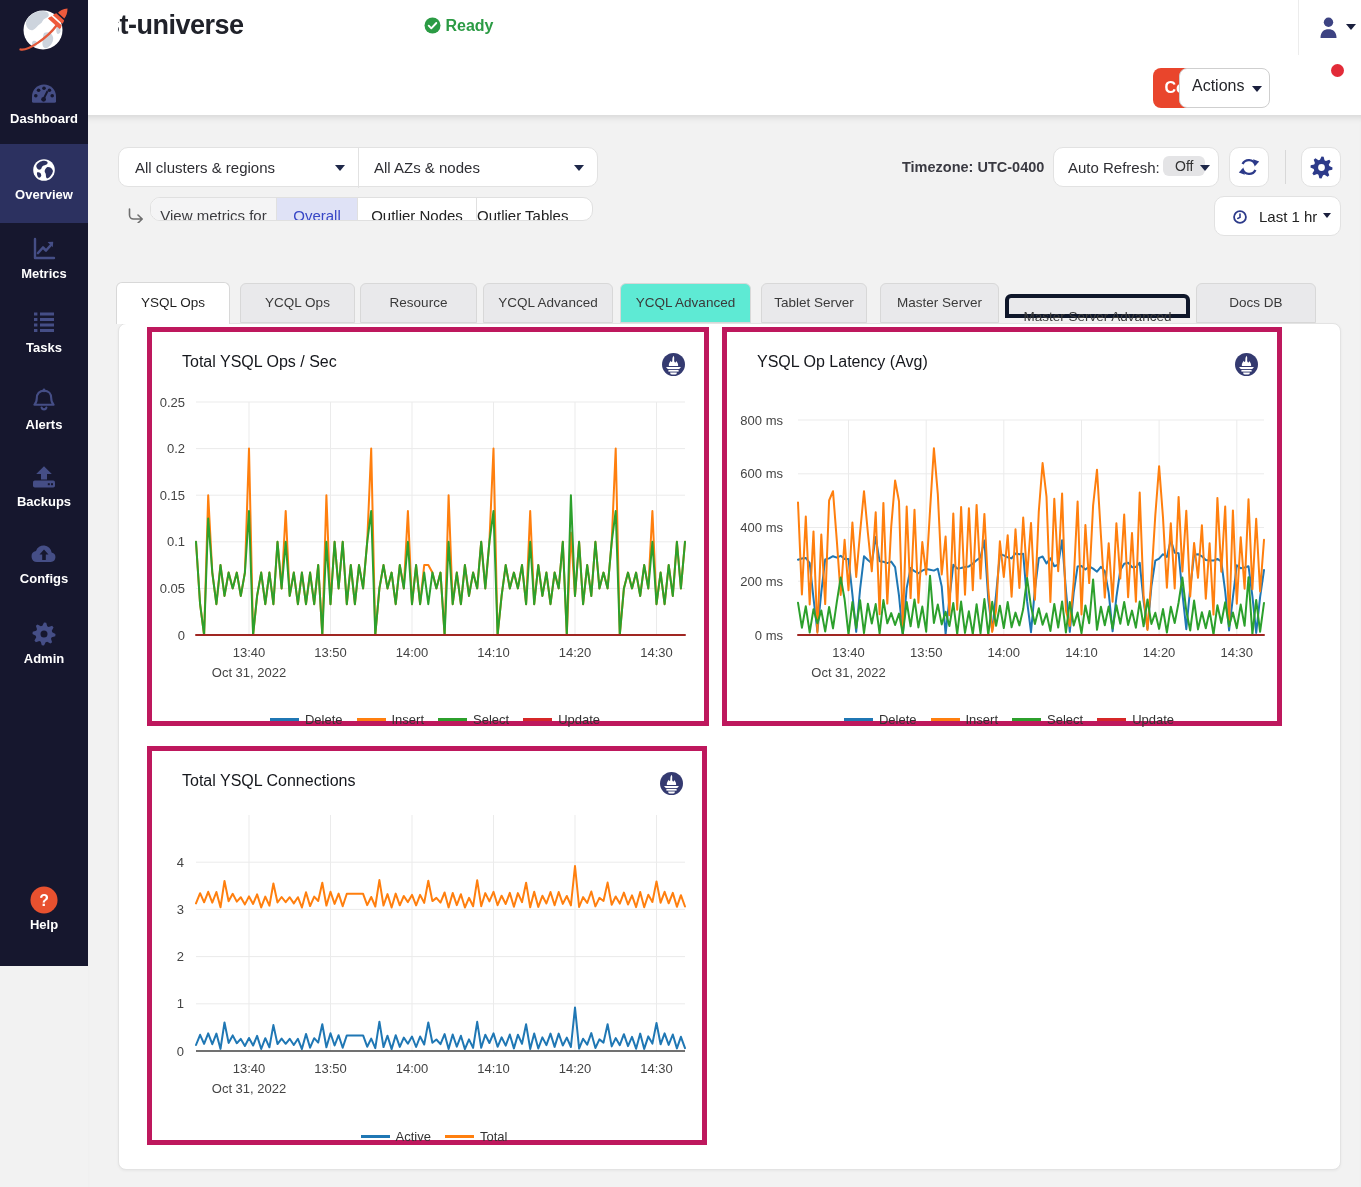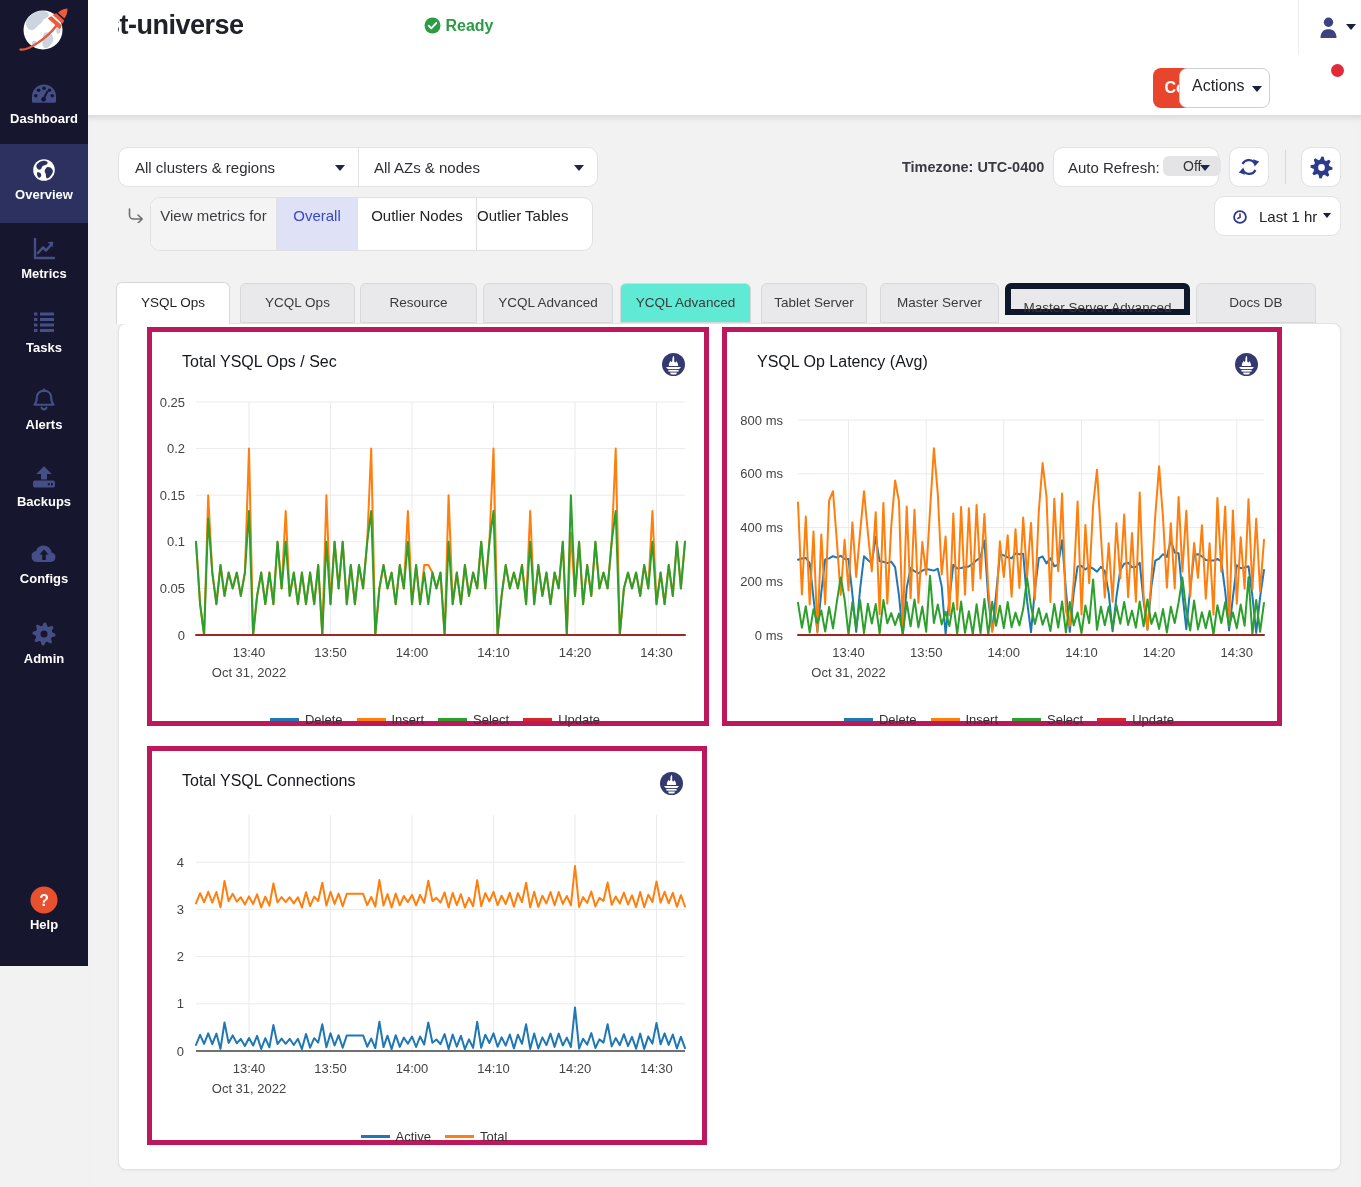--- a/index.html
+++ b/index.html
@@ -153,21 +153,21 @@
       <span style="display:block;width:0;height:0;border-left:5px solid transparent;border-right:5px solid transparent;border-top:6px solid #1e2749"></span>
     </span>
 <span style="position:absolute;left:255px;top:11px;font-size:15px;color:#2e2e33">All AZs &amp; nodes</span>
 <span style="position:absolute;left:455px;top:17px">
       <span style="display:block;width:0;height:0;border-left:5px solid transparent;border-right:5px solid transparent;border-top:6px solid #1e2749"></span>
     </span>
 </div>
 <div style="position:absolute;left:902px;top:159px;font-size:14.5px;font-weight:bold;color:#3a3a42">Timezone: UTC-0400</div>
 <div style="position:absolute;left:1053px;top:147px;width:166px;height:40px;background:#fff;border:1px solid #e2e2e2;border-radius:10px;box-sizing:border-box">
 <span style="position:absolute;left:14px;top:11px;font-size:15px;color:#2e2e33">Auto Refresh:</span>
-<span style="position:absolute;left:109px;top:8px;background:#e4e4e6;border-radius:6px;font-size:14px;color:#333;padding:2px 20px">Off</span>
+<span style="position:absolute;left:109px;top:8px;background:#e4e4e6;border-radius:6px;font-size:14px;color:#333;padding:2px 12px">Off</span>
 <span style="position:absolute;left:146px;top:17px">
       <span style="display:block;width:0;height:0;border-left:5px solid transparent;border-right:5px solid transparent;border-top:6px solid #1e2749"></span>
     </span>
 </div>
 <div style="position:absolute;left:1229px;top:147px;width:40px;height:40px;background:#fff;border:1px solid #e2e2e2;border-radius:10px;box-sizing:border-box">
     <div style="margin:8px 0 0 8px"><svg width="22" height="22" viewBox="0 0 22 22">
 <path d="M4.6 8.0 A7 7 0 0 1 17.4 8.6" stroke="#2c3a8a" stroke-width="2.4" fill="none"></path>
 <path d="M15.2 3.2 L21.2 5.4 L16.6 10.4 Z" fill="#2c3a8a"></path>
 <path d="M17.4 14.0 A7 7 0 0 1 4.6 13.4" stroke="#2c3a8a" stroke-width="2.4" fill="none"></path>
 <path d="M6.8 18.8 L0.8 16.6 L5.4 11.6 Z" fill="#2c3a8a"></path>
@@ -176,21 +176,21 @@
 <div style="position:absolute;left:1285px;top:150px;width:1px;height:34px;background:#d8d8d8"></div>
 <div style="position:absolute;left:1301px;top:147px;width:40px;height:40px;background:#fff;border:1px solid #e2e2e2;border-radius:10px;box-sizing:border-box">
     <div style="margin:7px 0 0 7px"><svg width="25" height="25" viewBox="0 0 25 25">
         <path d="M12.50 1.50L14.65 1.71L15.52 5.20L16.89 5.93L20.28 4.72L21.65 6.39L19.80 9.48L20.25 10.96L23.50 12.50L23.29 14.65L19.80 15.52L19.07 16.89L20.28 20.28L18.61 21.65L15.52 19.80L14.04 20.25L12.50 23.50L10.35 23.29L9.48 19.80L8.11 19.07L4.72 20.28L3.35 18.61L5.20 15.52L4.75 14.04L1.50 12.50L1.71 10.35L5.20 9.48L5.93 8.11L4.72 4.72L6.39 3.35L9.48 5.20L10.96 4.75L12.50 1.50Z M15.88 12.50 A3.375 3.375 0 1 0 9.12 12.50 A3.375 3.375 0 1 0 15.88 12.50 Z" fill="#2c3a8a" fill-rule="evenodd"></path>
       </svg></div>
   </div>
 
 <div style="position:absolute;left:127px;top:208px"><svg width="18" height="15" viewBox="0 0 18 15">
       <path d="M2.5 1 L2.5 7 a4 4 0 0 0 4 4 L15 11 M11 7 L15.2 11 L11 15" stroke="#6f6f6f" stroke-width="1.6" fill="none" stroke-linecap="round" stroke-linejoin="round"></path>
     </svg></div>
-<div style="position:absolute;left:150px;top:197px;width:443px;height:54px;background:#fff;border:1px solid #e0e0e0;border-radius:10px;box-sizing:border-box;overflow:hidden;display:flex">
+<div style="position:absolute;left:150px;top:197px;width:443px;height:24px;background:#fff;border:1px solid #e0e0e0;border-radius:10px;box-sizing:border-box;overflow:hidden;display:flex">
 <div style="width:125px;line-height:36px;text-align:center;font-size:15px;color:#3c3c40;background:#f4f4f5">View metrics for</div>
 <div style="width:80px;line-height:36px;text-align:center;font-size:15px;color:#3847c6;background:#dfe2f6;border-left:1px solid #e0e0e0">Overall</div>
 <div style="width:118px;line-height:36px;text-align:center;font-size:15px;color:#222;border-left:1px solid #e0e0e0">Outlier Nodes</div>
 <div style="flex:1;line-height:36px;text-align:left;font-size:15px;color:#222;border-left:1px solid #e0e0e0">Outlier Tables</div>
 </div>
 <div style="position:absolute;left:1214px;top:196px;width:127px;height:40px;background:#fff;border:1px solid #e2e2e2;border-radius:10px;box-sizing:border-box">
 <span style="position:absolute;left:18px;top:13px;line-height:0"><svg width="14" height="14" viewBox="0 0 17 17">
         <circle cx="8.5" cy="8.5" r="7.2" stroke="#2c3a8a" stroke-width="2.2" fill="none"></circle>
         <path d="M8.5 4.8 L8.5 9 L5.8 10.3" stroke="#2c3a8a" stroke-width="1.9" fill="none" stroke-linecap="round" stroke-linejoin="round"></path>
       </svg></span>
@@ -200,21 +200,21 @@
     </span>
 </div>
 <div style="position:absolute;left:118px;top:323px;width:1223px;height:847px;background:#fff;border:1px solid #e3e3e3;border-radius:8px;box-sizing:border-box;box-shadow:0 1px 3px rgba(0,0,0,0.05);z-index:2"></div>
 <div style="position:absolute;left:116px;top:282px;width:114px;height:42px;background:#fff;border:1px solid #d8d8d8;border-bottom:none;border-radius:6px 6px 0 0;box-sizing:border-box;text-align:center;line-height:40px;font-size:13.5px;color:#1e1e1e;z-index:3">YSQL Ops</div>
 <div style="position:absolute;left:240px;top:283px;width:115px;height:40px;background:#e9e9eb;border:1px solid #d8d8d8;border-radius:6px 6px 0 0;box-sizing:border-box;text-align:center;line-height:38px;font-size:13.5px;color:#3a3a3a;z-index:1">YCQL Ops</div>
 <div style="position:absolute;left:360px;top:283px;width:117px;height:40px;background:#e9e9eb;border:1px solid #d8d8d8;border-radius:6px 6px 0 0;box-sizing:border-box;text-align:center;line-height:38px;font-size:13.5px;color:#3a3a3a;z-index:1">Resource</div>
 <div style="position:absolute;left:483px;top:283px;width:130px;height:40px;background:#e9e9eb;border:1px solid #d8d8d8;border-radius:6px 6px 0 0;box-sizing:border-box;text-align:center;line-height:38px;font-size:13.5px;color:#3a3a3a;z-index:1">YCQL Advanced</div>
 <div style="position:absolute;left:620px;top:283px;width:131px;height:40px;background:#5eead4;border:1px solid #d8d8d8;border-radius:6px 6px 0 0;box-sizing:border-box;text-align:center;line-height:38px;font-size:13.5px;color:#3a3a3a;z-index:1">YCQL Advanced</div>
 <div style="position:absolute;left:761px;top:283px;width:106px;height:40px;background:#e9e9eb;border:1px solid #d8d8d8;border-radius:6px 6px 0 0;box-sizing:border-box;text-align:center;line-height:38px;font-size:13.5px;color:#3a3a3a;z-index:1">Tablet Server</div>
 <div style="position:absolute;left:880px;top:283px;width:119px;height:40px;background:#e9e9eb;border:1px solid #d8d8d8;border-radius:6px 6px 0 0;box-sizing:border-box;text-align:center;line-height:38px;font-size:13.5px;color:#3a3a3a;z-index:1">Master Server</div>
-<div style="position:absolute;left:1005px;top:283px;width:185px;height:32px;background:#e9e9eb;border:6px solid #0f172a;border-radius:6px 6px 0 0;box-sizing:border-box;text-align:center;line-height:38px;font-size:13.5px;color:#3a3a3a;z-index:1">Master Server Advanced</div>
+<div style="position:absolute;left:1005px;top:294px;width:185px;height:24px;background:#e9e9eb;border:4px solid #0f172a;border-radius:6px 6px 0 0;box-sizing:border-box;text-align:center;line-height:38px;font-size:13.5px;color:#3a3a3a;z-index:1">Master Server Advanced</div>
 <div style="position:absolute;left:1196px;top:283px;width:120px;height:40px;background:#e9e9eb;border:1px solid #d8d8d8;border-radius:6px 6px 0 0;box-sizing:border-box;text-align:center;line-height:38px;font-size:13.5px;color:#3a3a3a;z-index:1">Docs DB</div>
 <div class="card" style="left:147px;top:327px;width:562px;height:399px">
 <div class="ctitle">Total YSQL Ops / Sec</div>
     <div style="position:absolute;right:19px;top:21px;width:23px;height:23px">
 <svg width="23" height="23" viewBox="0 0 23 23">
         <circle cx="11.5" cy="11.5" r="11.5" fill="#343a70"></circle>
 <path d="M11.5 2.8 C13 5 11.6 6.8 12.4 8.8 C12.9 9.9 13.9 10.1 14.1 8.1 C15.7 9.7 16.4 11.6 16.1 12.9 L6.9 12.9 C6.5 11.4 7.3 9.3 8.9 7.7 C9.1 9.4 10.1 9.5 10.3 8 C10.5 6.3 10.1 4.8 11.5 2.8 Z" fill="#fff"></path>
 <path d="M4.9 13.9 L18.1 13.9 C18.9 13.9 19 14.3 18.4 14.8 L17.2 15.9 L5.8 15.9 L4.6 14.8 C4.0 14.3 4.1 13.9 4.9 13.9 Z" fill="#fff"></path>
 <rect x="6.4" y="16.9" width="10.2" height="1.7" fill="#fff"></rect>
 <path d="M8.1 19.6 L14.9 19.6 L14.5 21 C13.4 21.7 9.6 21.7 8.5 21 Z" fill="#fff"></path>

